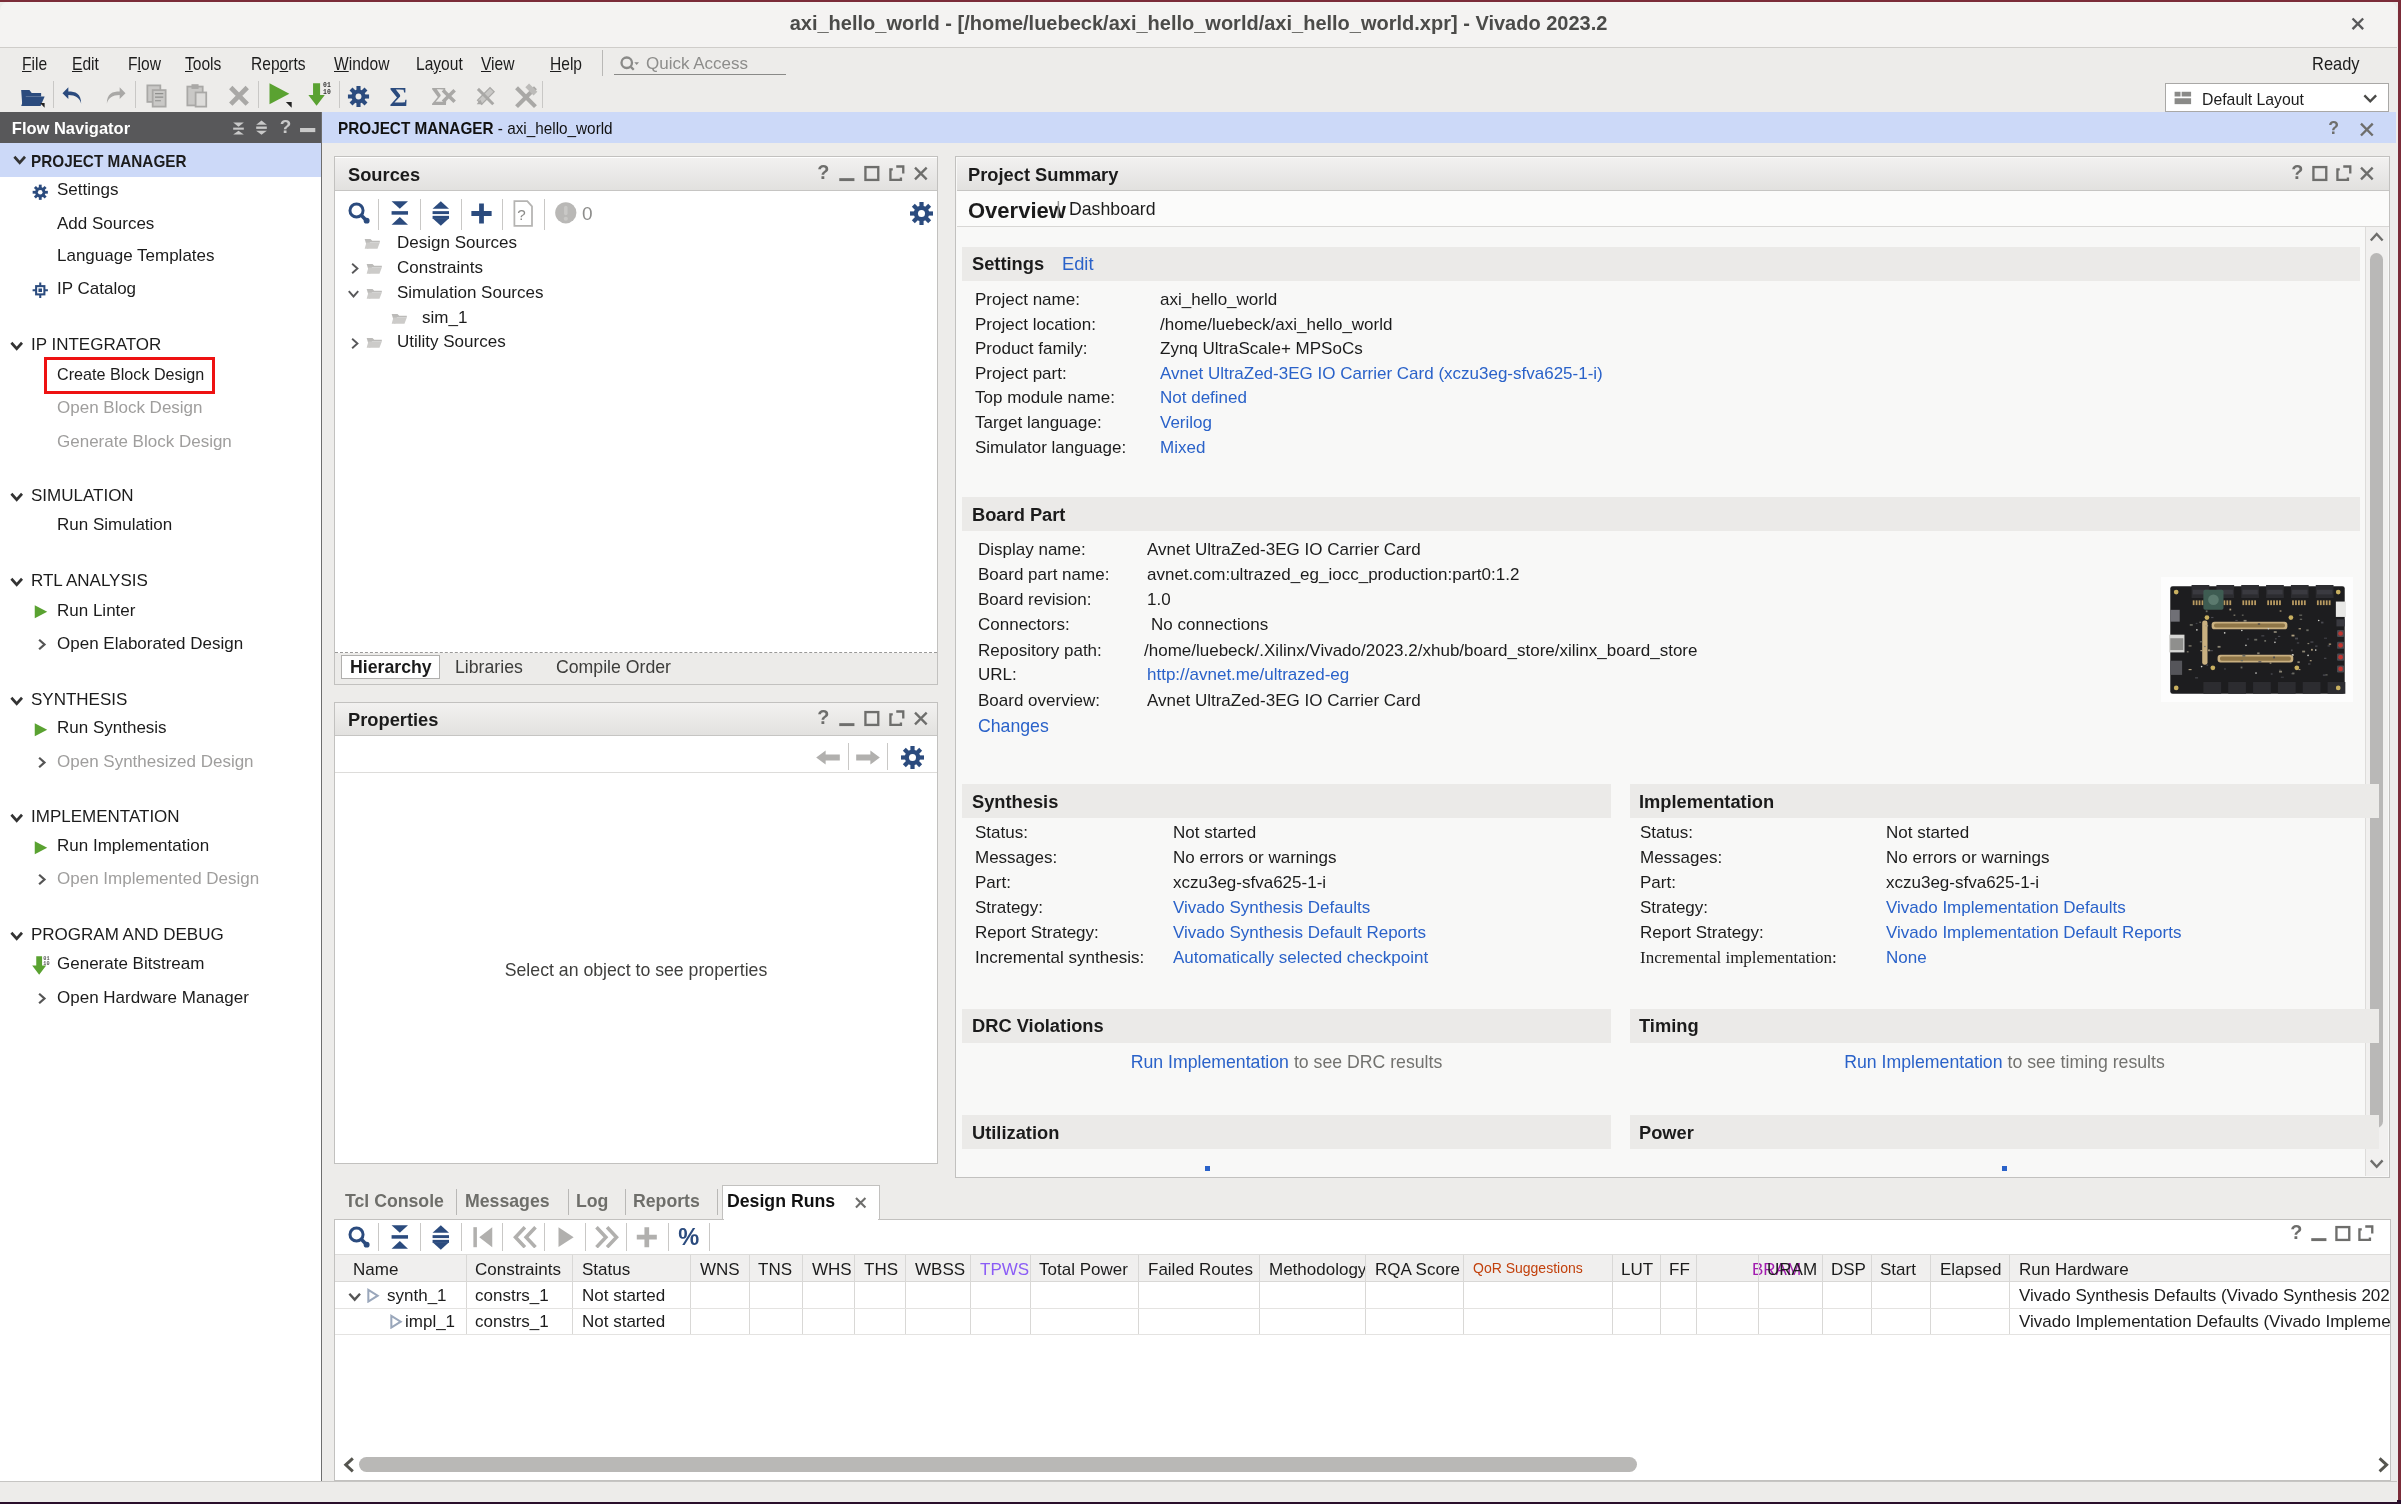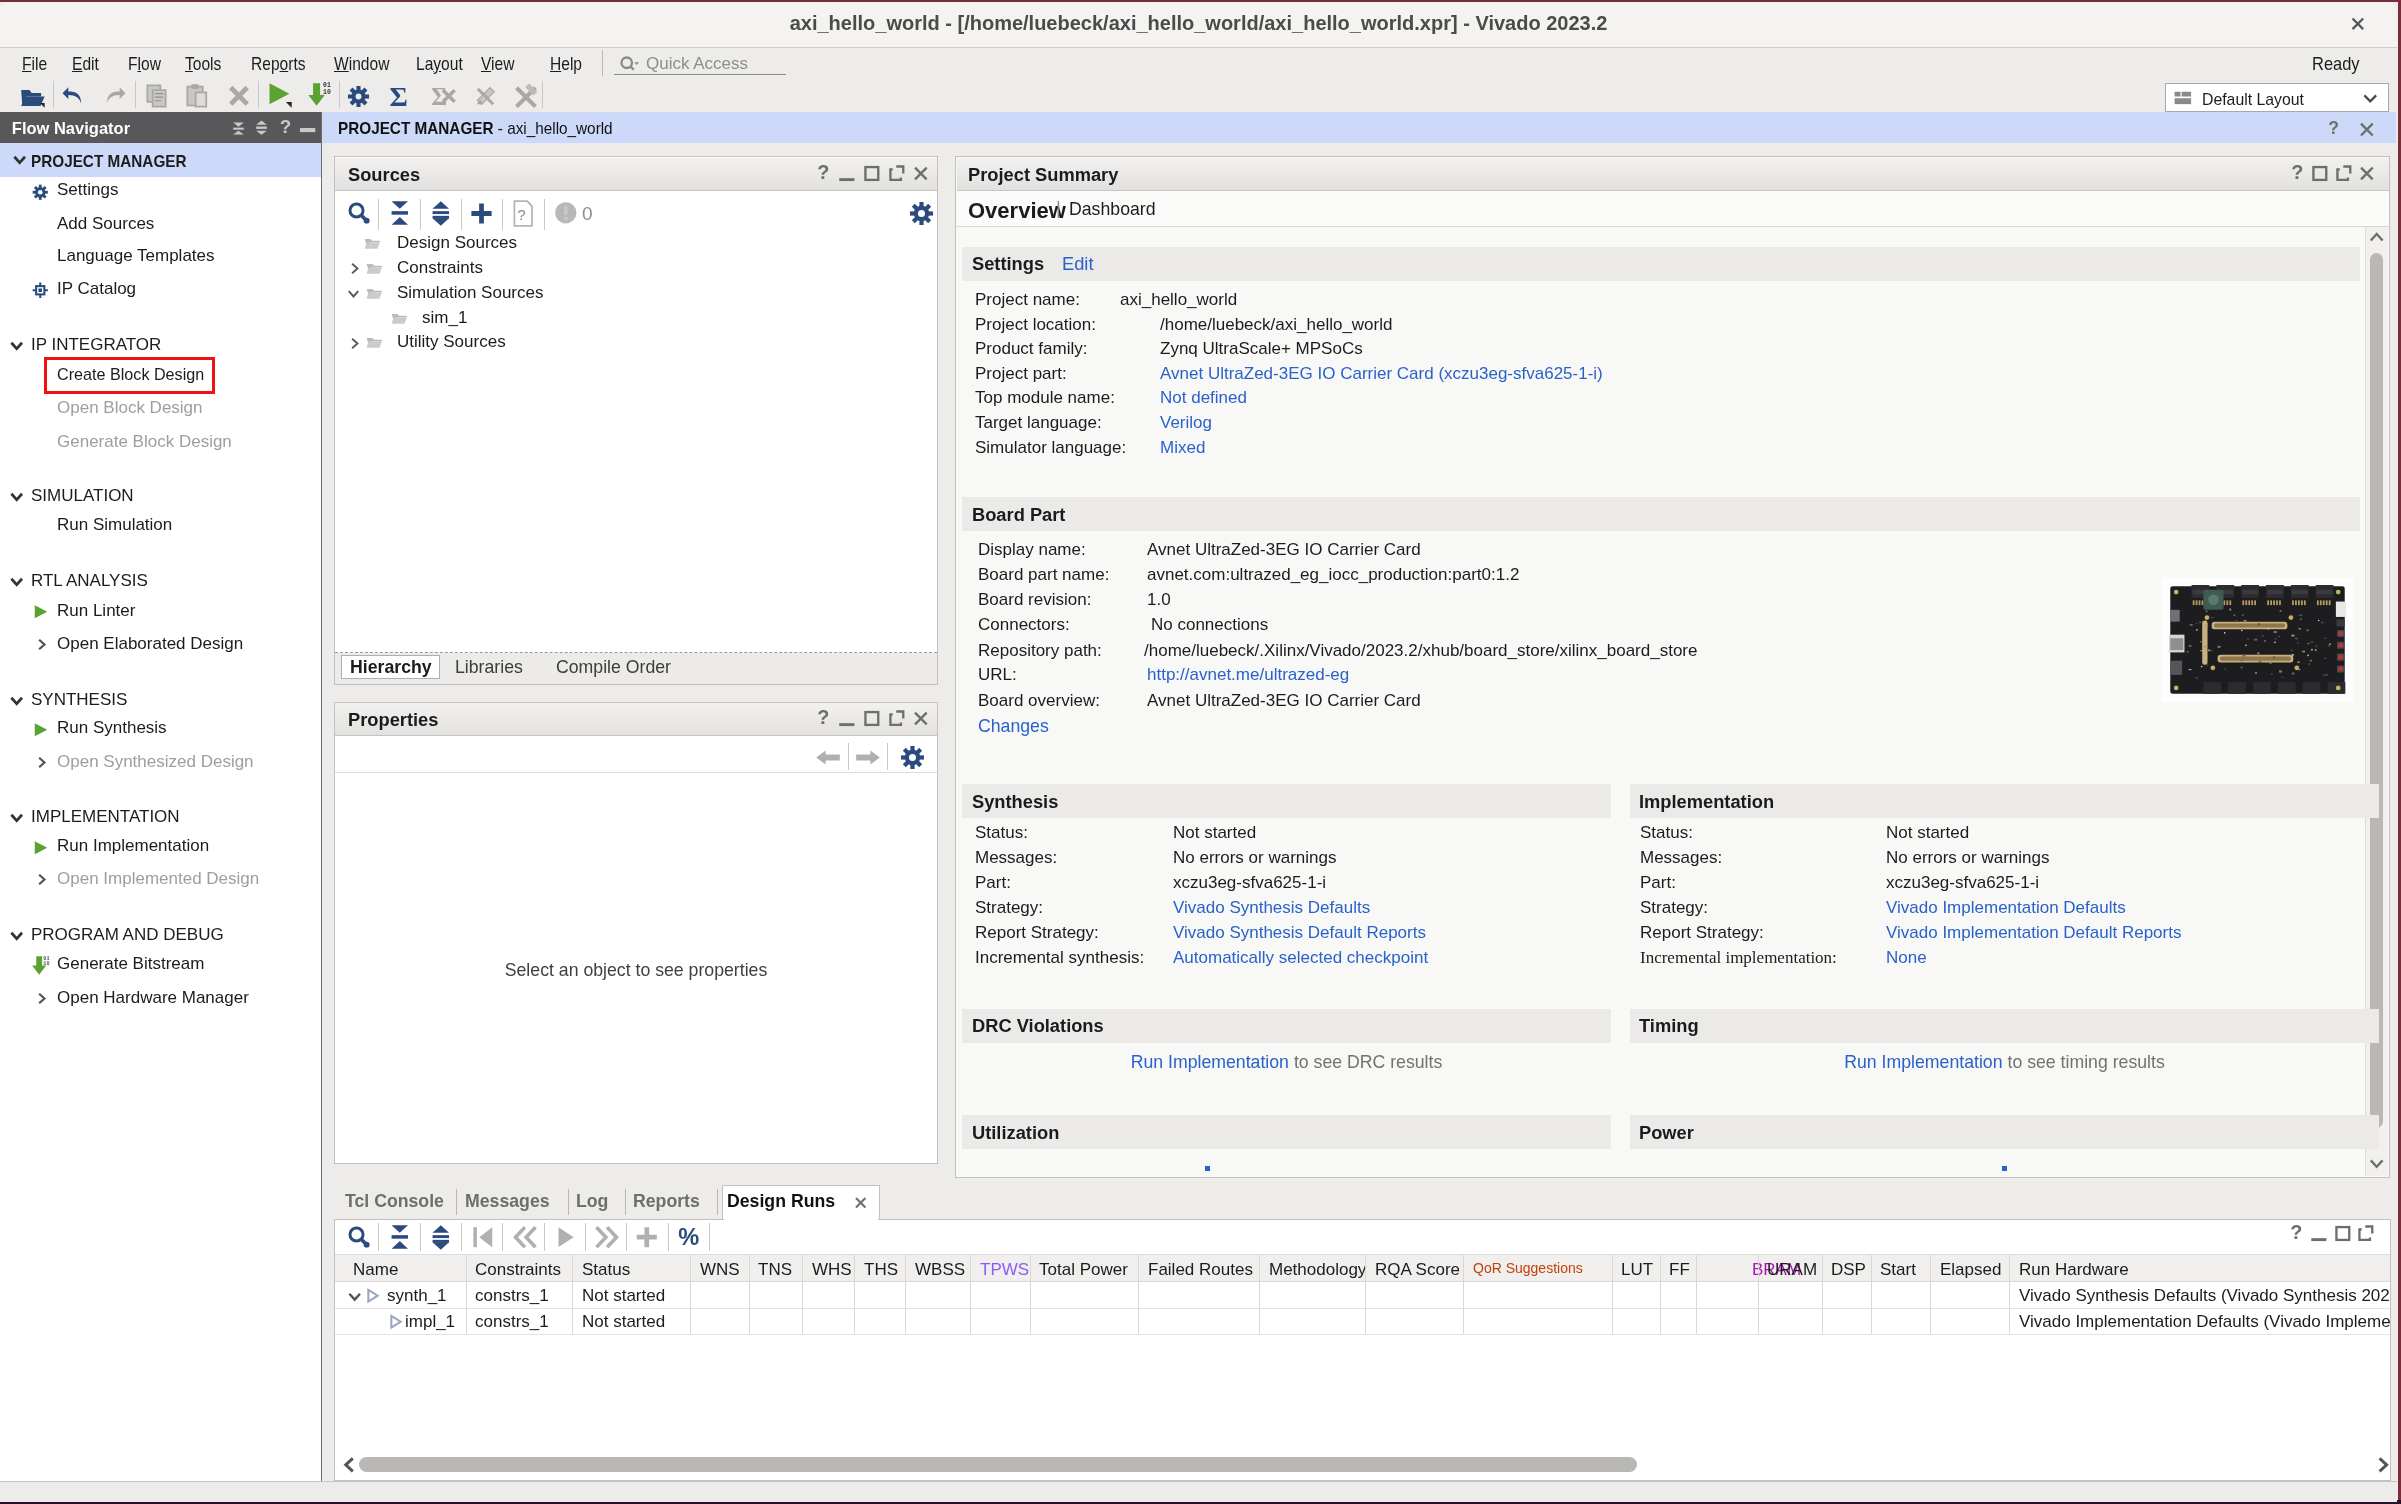--- a/index.html
+++ b/index.html
@@ -567,21 +567,21 @@
 <div class="abs" style="left:2369px;top:1158px;">
     <svg width="15.4" height="11.8" viewBox="0 0 26 20">
       <path d="M3 4 L13 15 L23 4" fill="none" stroke="#6e6e6c" stroke-width="4"></path>
     </svg>
   </div>
 <div class="abs" style="left:2370px;top:253px;width:13px;height:875px;background:#b9b8b7;border-radius:6.5px;"></div>
 <div class="abs" style="left:962px;top:247px;width:1398px;height:34px;background:#ebeae8;"></div>
 <div class="abs b" style="left:972px;top:253px;font-size:18.3px;color:#1b1b1b;">Settings</div>
 <div class="abs link" style="left:1062px;top:253px;font-size:18.3px;">Edit</div>
 <div class="row" style="left:975px;top:290px;">Project name:</div>
-<div class="row" style="left:1120px;top:290px;">axi_hello_world</div>
+<div class="row" style="left:1160px;top:290px;">axi_hello_world</div>
 <div class="row" style="left:975px;top:315px;">Project location:</div>
 <div class="row" style="left:1160px;top:315px;">/home/luebeck/axi_hello_world</div>
 <div class="row" style="left:975px;top:339px;">Product family:</div>
 <div class="row" style="left:1160px;top:339px;">Zynq UltraScale+ MPSoCs</div>
 <div class="row" style="left:975px;top:364px;">Project part:</div>
 <div class="row link" style="left:1160px;top:364px;">Avnet UltraZed-3EG IO Carrier Card (xczu3eg-sfva625-1-i)</div>
 <div class="row" style="left:975px;top:388px;">Top module name:</div>
 <div class="row link" style="left:1160px;top:388px;">Not defined</div>
 <div class="row" style="left:975px;top:413px;">Target language:</div>
 <div class="row link" style="left:1160px;top:413px;">Verilog</div>

